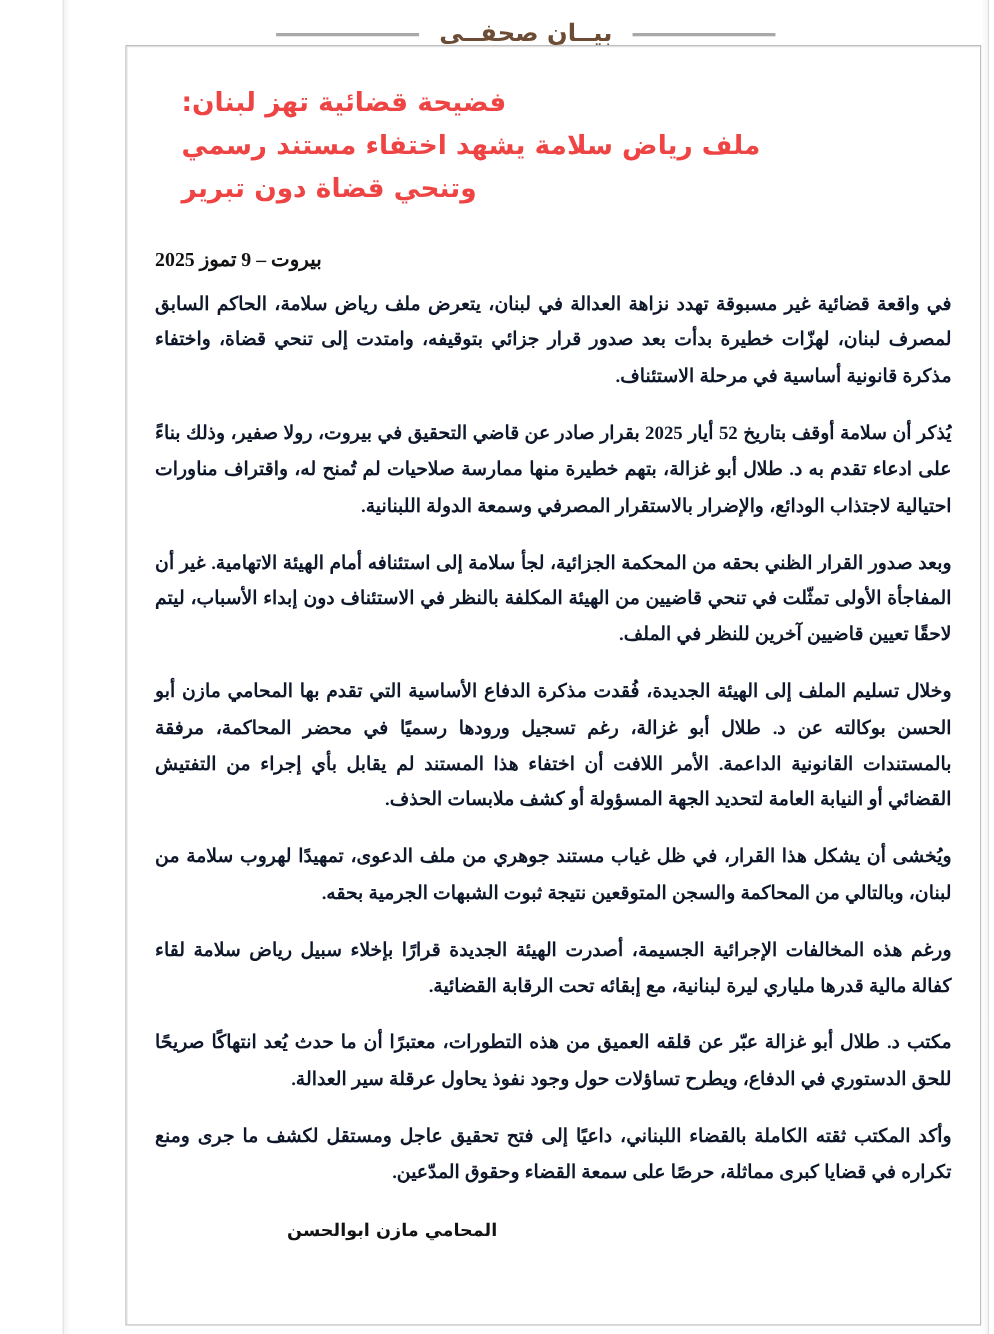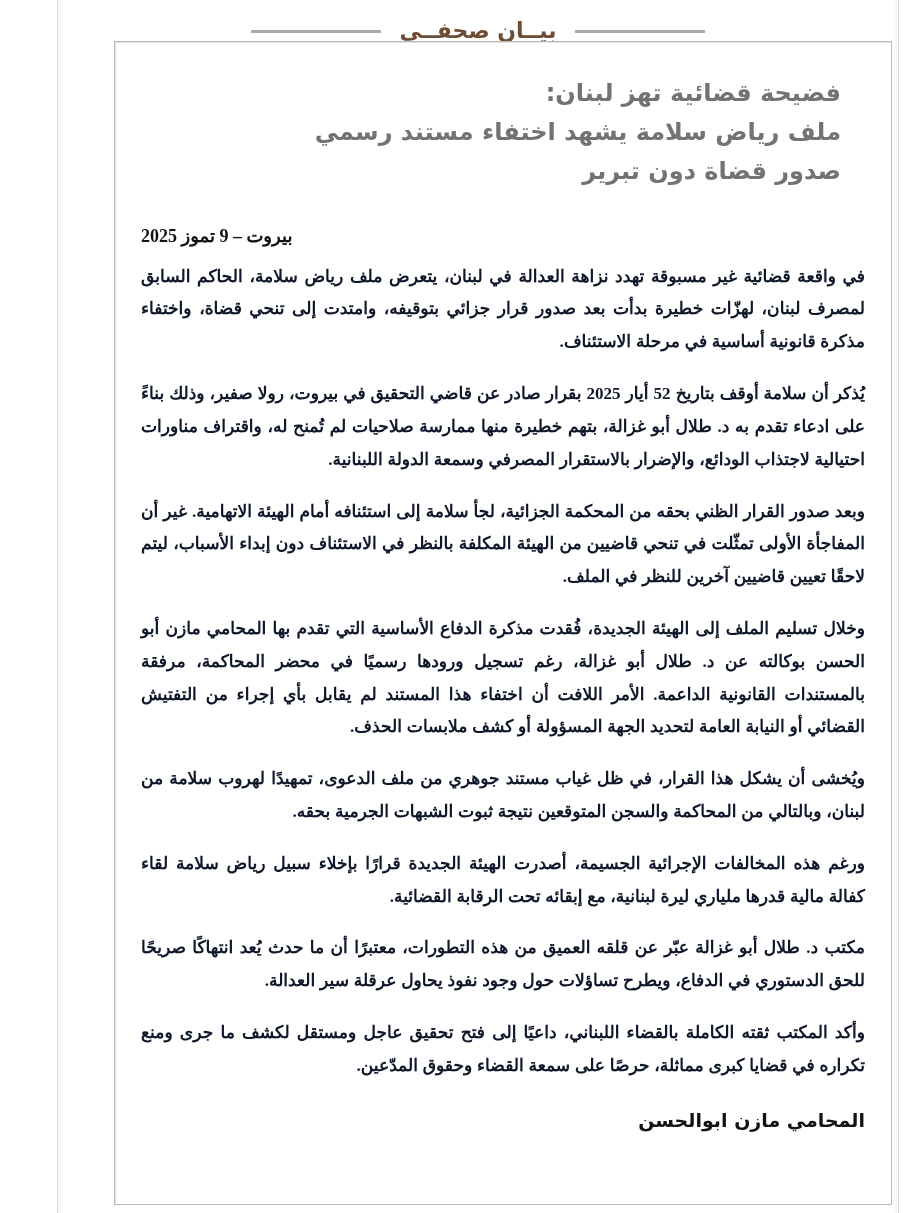--- a/index.html
+++ b/index.html
@@ -84,24 +84,24 @@
     box-sizing: border-box;
     border: 1px solid #b9b9b9;
     box-shadow: inset 0 1px 0 #e4e4e4, inset 1px 0 0 #e4e4e4;
     background: #ffffff;
     padding: 22px 26px 20px 26px;
     direction: rtl;
   }
 
   
   .headline {
-    text-align: right;
+    text-align: left;
     font-family: "DejaVu Sans", "Liberation Sans", sans-serif;
     font-weight: bold;
-    color: #737373;
+    color: #ef4444;
     font-size: 24px;
     line-height: 1.62;
     margin: 10px 0 0 0;
     padding: 0 24px;
   }
   .headline-line { display: block; }
 
   
   .dateline {
     margin: 34px 0 0 0;
@@ -127,23 +127,23 @@
     direction: rtl;
     word-spacing: 0.5px;
   }
   .para:last-child { margin-bottom: 0; }
 
   
   .signature {
     margin-top: 26px;
     font-family: "DejaVu Sans", "Liberation Sans", sans-serif;
     font-weight: bold;
-    font-size: 19px;
+    font-size: 16px;
     color: #131313;
-    text-align: right;
+    text-align: left;
     direction: rtl;
     padding-left: 120px;
   }
 </style>
 </head>
 <body>
 
 <div class="page">
 
   <div class="page-edge-left"></div>
@@ -155,21 +155,21 @@
     <div class="rule"></div>
     <div class="masthead-title">بيــان صحفــي</div>
     <div class="rule"></div>
   </div>
 
   <div class="frame">
 
     <h1 class="headline">
       <span class="headline-line">فضيحة قضائية تهز لبنان:</span>
       <span class="headline-line">ملف رياض سلامة يشهد اختفاء مستند رسمي</span>
-      <span class="headline-line">صدور قضاة دون تبرير</span>
+      <span class="headline-line">وتنحي قضاة دون تبرير</span>
     </h1>
 
     <div class="dateline">بيروت – 9 تموز 2025</div>
 
     <div class="body-copy">
       <p class="para">في واقعة قضائية غير مسبوقة تهدد نزاهة العدالة في لبنان، يتعرض ملف رياض سلامة، الحاكم السابق لمصرف لبنان، لهزّات خطيرة بدأت بعد صدور قرار جزائي بتوقيفه، وامتدت إلى تنحي قضاة، واختفاء مذكرة قانونية أساسية في مرحلة الاستئناف.</p>
       <p class="para">يُذكر أن سلامة أوقف بتاريخ 52 أيار 2025 بقرار صادر عن قاضي التحقيق في بيروت، رولا صفير، وذلك بناءً على ادعاء تقدم به د. طلال أبو غزالة، بتهم خطيرة منها ممارسة صلاحيات لم تُمنح له، واقتراف مناورات احتيالية لاجتذاب الودائع، والإضرار بالاستقرار المصرفي وسمعة الدولة اللبنانية.</p>
       <p class="para">وبعد صدور القرار الظني بحقه من المحكمة الجزائية، لجأ سلامة إلى استئنافه أمام الهيئة الاتهامية. غير أن المفاجأة الأولى تمثّلت في تنحي قاضيين من الهيئة المكلفة بالنظر في الاستئناف دون إبداء الأسباب، ليتم لاحقًا تعيين قاضيين آخرين للنظر في الملف.</p>
       <p class="para">وخلال تسليم الملف إلى الهيئة الجديدة، فُقدت مذكرة الدفاع الأساسية التي تقدم بها المحامي مازن أبو الحسن بوكالته عن د. طلال أبو غزالة، رغم تسجيل ورودها رسميًا في محضر المحاكمة، مرفقة بالمستندات القانونية الداعمة. الأمر اللافت أن اختفاء هذا المستند لم يقابل بأي إجراء من التفتيش القضائي أو النيابة العامة لتحديد الجهة المسؤولة أو كشف ملابسات الحذف.</p>
       <p class="para">ويُخشى أن يشكل هذا القرار، في ظل غياب مستند جوهري من ملف الدعوى، تمهيدًا لهروب سلامة من لبنان، وبالتالي من المحاكمة والسجن المتوقعين نتيجة ثبوت الشبهات الجرمية بحقه.</p>

